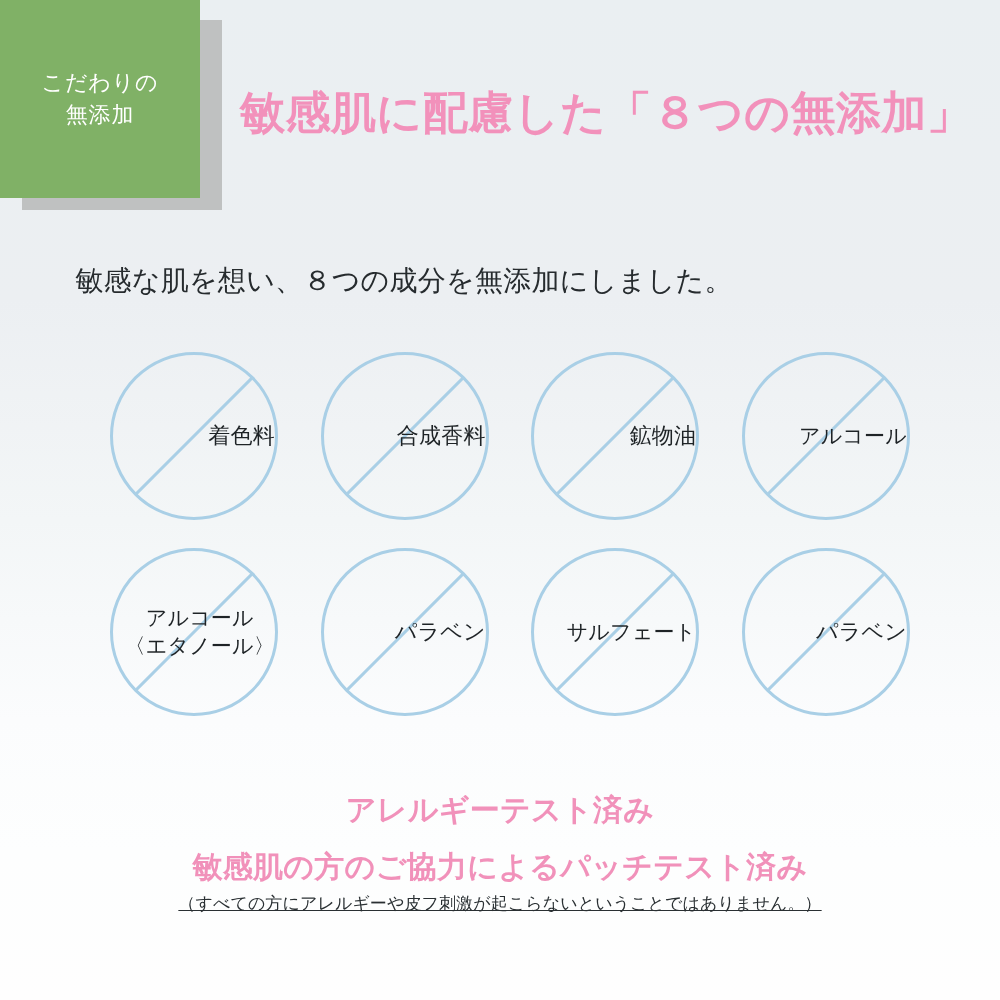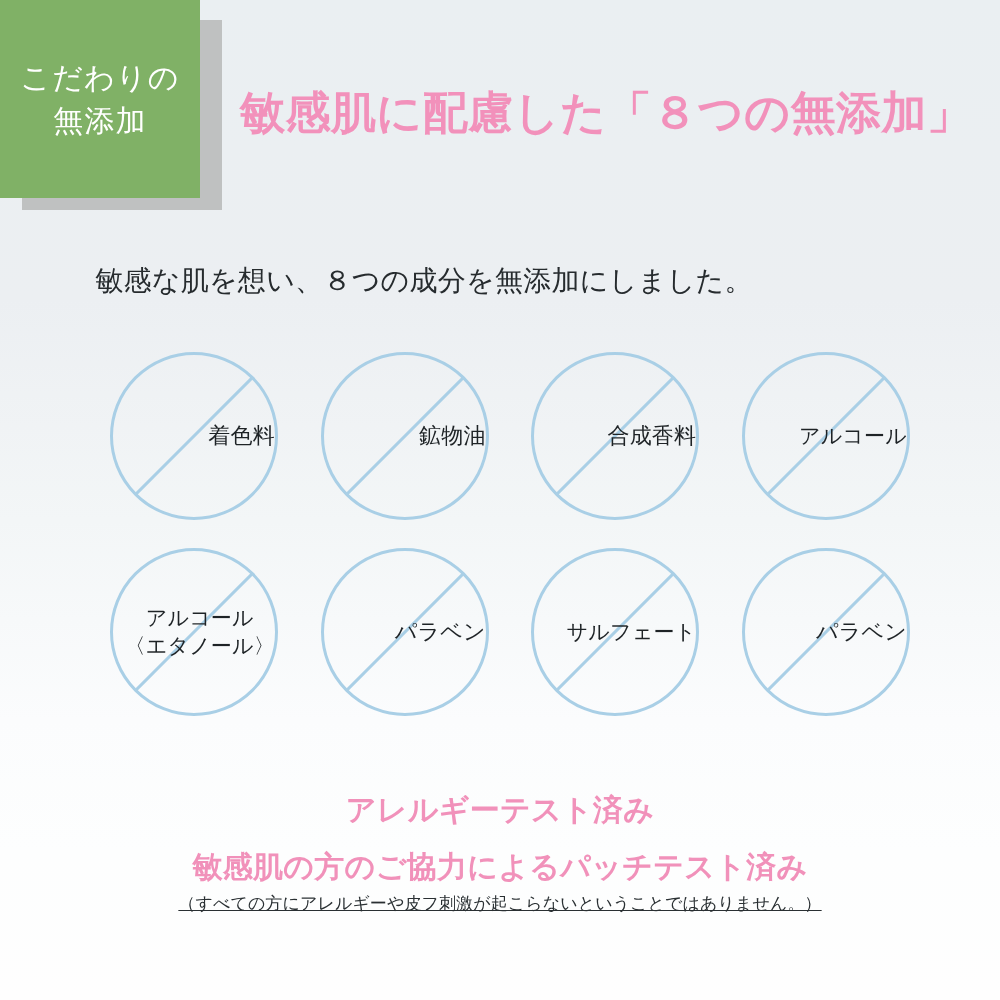--- a/index.html
+++ b/index.html
@@ -38,21 +38,21 @@
     width: 200px;
     height: 198px;
     background: #80b166;
     display: flex;
     flex-direction: column;
     align-items: center;
     justify-content: center;
   }
   .badge-line {
     color: #ffffff;
-    font-size: 30px;
+    font-size: 22px;
     line-height: 1.44;
     letter-spacing: 0.04em;
     font-weight: 400;
     white-space: nowrap;
   }
 
   
   .heading {
     position: absolute;
     left: 240px;
@@ -70,21 +70,20 @@
   .lead {
     position: absolute;
     left: 0;
     top: 262px;
     width: 808px;
     text-align: center;
     color: #262b2e;
     font-size: 28px;
     letter-spacing: 0.01em;
     font-weight: 400;
-    padding-left: 20px;
   }
 
   
   .grid {
     position: absolute;
     left: 110px;
     top: 352px;
     width: 800px;
   }
   .grid-row {
@@ -179,27 +178,27 @@
       <div class="circle">
         <svg class="slash" viewBox="0 0 168 168" aria-hidden="true">
           <line x1="24" y1="144" x2="144" y2="24" stroke="#a9cfe6" stroke-width="3"></line>
         </svg>
         <div class="circle-label">着色料</div>
       </div>
       <div class="circle">
         <svg class="slash" viewBox="0 0 168 168" aria-hidden="true">
           <line x1="24" y1="144" x2="144" y2="24" stroke="#a9cfe6" stroke-width="3"></line>
         </svg>
+        <div class="circle-label">合成香料</div>
+      </div>
+      <div class="circle">
+        <svg class="slash" viewBox="0 0 168 168" aria-hidden="true">
+          <line x1="24" y1="144" x2="144" y2="24" stroke="#a9cfe6" stroke-width="3"></line>
+        </svg>
         <div class="circle-label">鉱物油</div>
-      </div>
-      <div class="circle">
-        <svg class="slash" viewBox="0 0 168 168" aria-hidden="true">
-          <line x1="24" y1="144" x2="144" y2="24" stroke="#a9cfe6" stroke-width="3"></line>
-        </svg>
-        <div class="circle-label">合成香料</div>
       </div>
       <div class="circle">
         <svg class="slash" viewBox="0 0 168 168" aria-hidden="true">
           <line x1="24" y1="144" x2="144" y2="24" stroke="#a9cfe6" stroke-width="3"></line>
         </svg>
         <div class="circle-label small">アルコール</div>
       </div>
     </div>
 
     <div class="grid-row">

